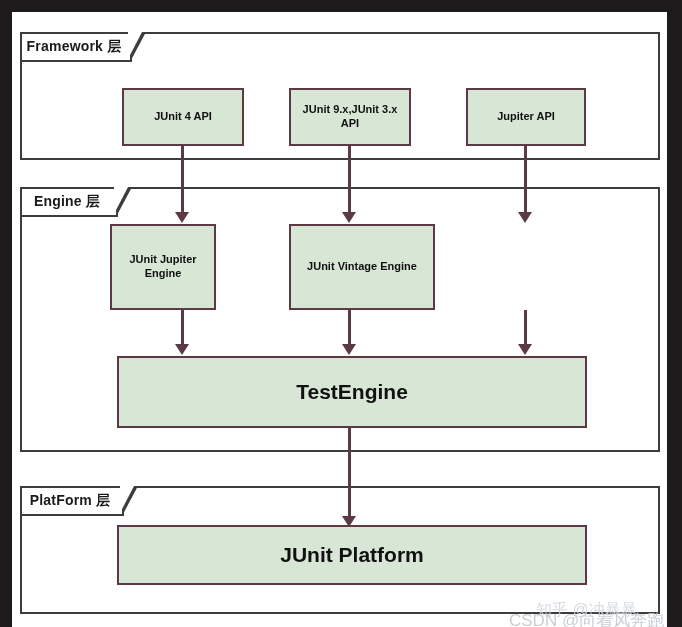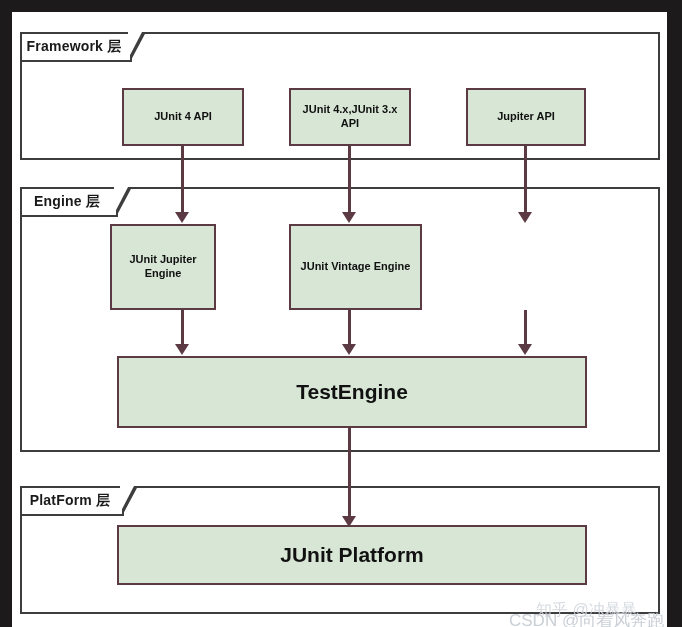--- a/index.html
+++ b/index.html
@@ -171,38 +171,38 @@
     <div class="layer-tab" style="width:112px;">
       <span class="layer-tab-label">Framework 层</span>
     </div>
   </div>
 
   <div class="node small" style="left:110px; top:76px; width:122px; height:58px;">
     <span>JUnit 4 API</span>
   </div>
 
   <div class="node small" style="left:277px; top:76px; width:122px; height:58px;">
-    <span>JUnit 4.x,JUnit 3.x API</span>
+    <span>JUnit 9.x,JUnit 3.x API</span>
   </div>
 
   <div class="node small" style="left:454px; top:76px; width:120px; height:58px;">
     <span>Jupiter API</span>
   </div>
 
   <div class="layer" style="left:8px; top:175px; width:640px; height:265px;">
     <div class="layer-tab" style="width:98px;">
       <span class="layer-tab-label">Engine 层</span>
     </div>
   </div>
 
   <div class="node small" style="left:98px; top:212px; width:106px; height:86px;">
     <span>JUnit Jupiter Engine</span>
   </div>
 
-  <div class="node small" style="left:277px; top:212px; width:133px; height:86px;">
+  <div class="node small" style="left:277px; top:212px; width:146px; height:86px;">
     <span>JUnit Vintage Engine</span>
   </div>
 
 
   <div class="node big" style="left:105px; top:344px; width:470px; height:72px;">
     <span>TestEngine</span>
   </div>
 
   <div class="layer" style="left:8px; top:474px; width:640px; height:128px;">
     <div class="layer-tab" style="width:104px;">

